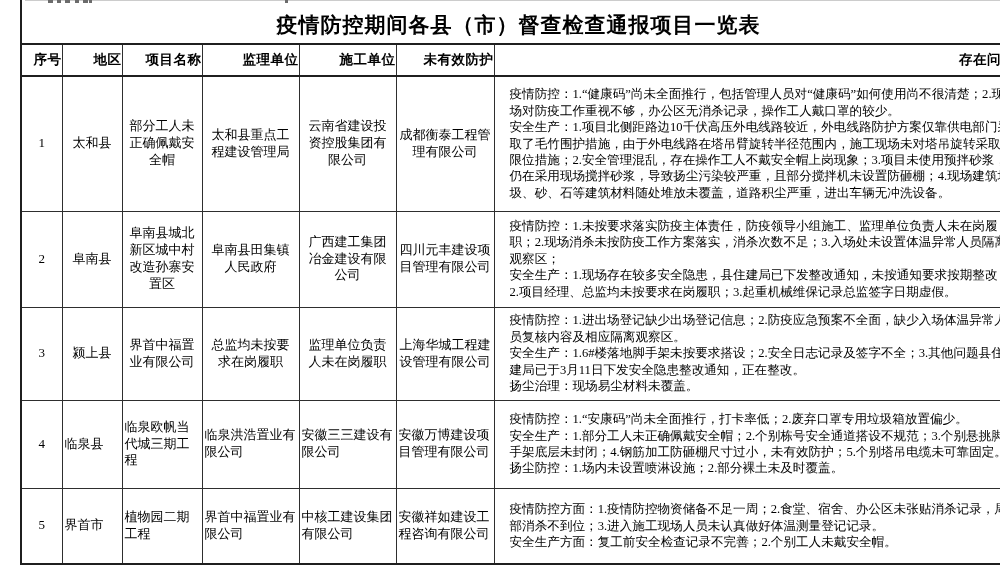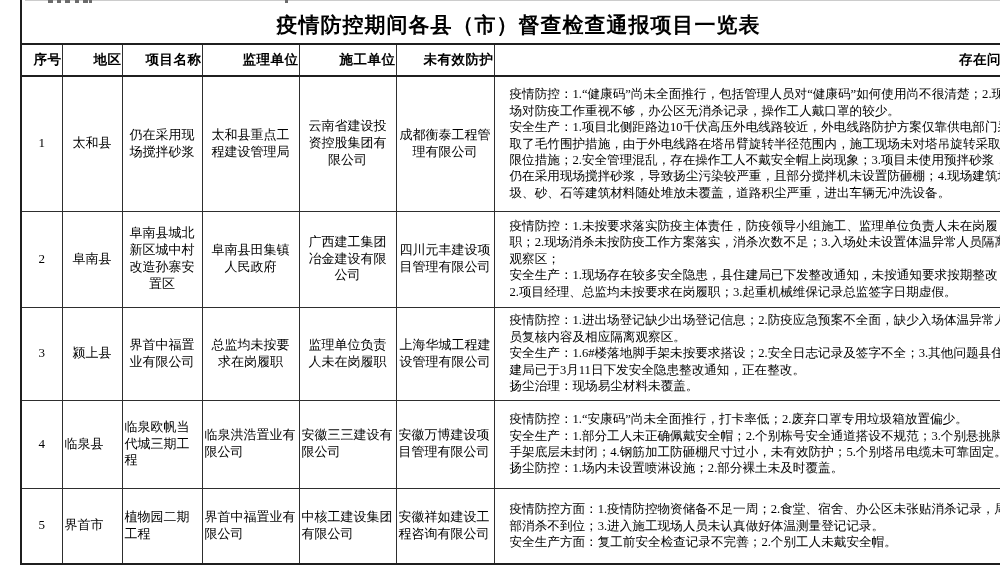--- a/index.html
+++ b/index.html
@@ -104,21 +104,21 @@
       <th>项目名称</th>
       <th>监理单位</th>
       <th>施工单位</th>
       <th>未有效防护</th>
       <th>存在问题</th>
     </tr>
 
     <tr class="data-row dr1">
       <td class="c-seq">1</td>
       <td class="c-region">太和县</td>
-      <td class="c-project">仍在采用现场搅拌砂浆</td>
+      <td class="c-project">部分工人未正确佩戴安全帽</td>
       <td class="c-builder">太和县重点工程建设管理局</td>
       <td class="c-contractor">云南省建设投资控股集团有限公司</td>
       <td class="c-supervisor">成都衡泰工程管理有限公司</td>
       <td class="c-problems">疫情防控：1.“健康码”尚未全面推行，包括管理人员对“健康码”如何使用尚不很清楚；2.现场对防疫工作重视不够，办公区无消杀记录，操作工人戴口罩的较少。
 安全生产：1.项目北侧距路边10千伏高压外电线路较近，外电线路防护方案仅靠供电部门采取了毛竹围护措施，由于外电线路在塔吊臂旋转半径范围内，施工现场未对塔吊旋转采取限位措施；2.安全管理混乱，存在操作工人不戴安全帽上岗现象；3.项目未使用预拌砂浆，仍在采用现场搅拌砂浆，导致扬尘污染较严重，且部分搅拌机未设置防砸棚；4.现场建筑垃圾、砂、石等建筑材料随处堆放未覆盖，道路积尘严重，进出车辆无冲洗设备。</td>
     </tr>
 
     <tr class="data-row dr2">
       <td class="c-seq">2</td>
       <td class="c-region">阜南县</td>

